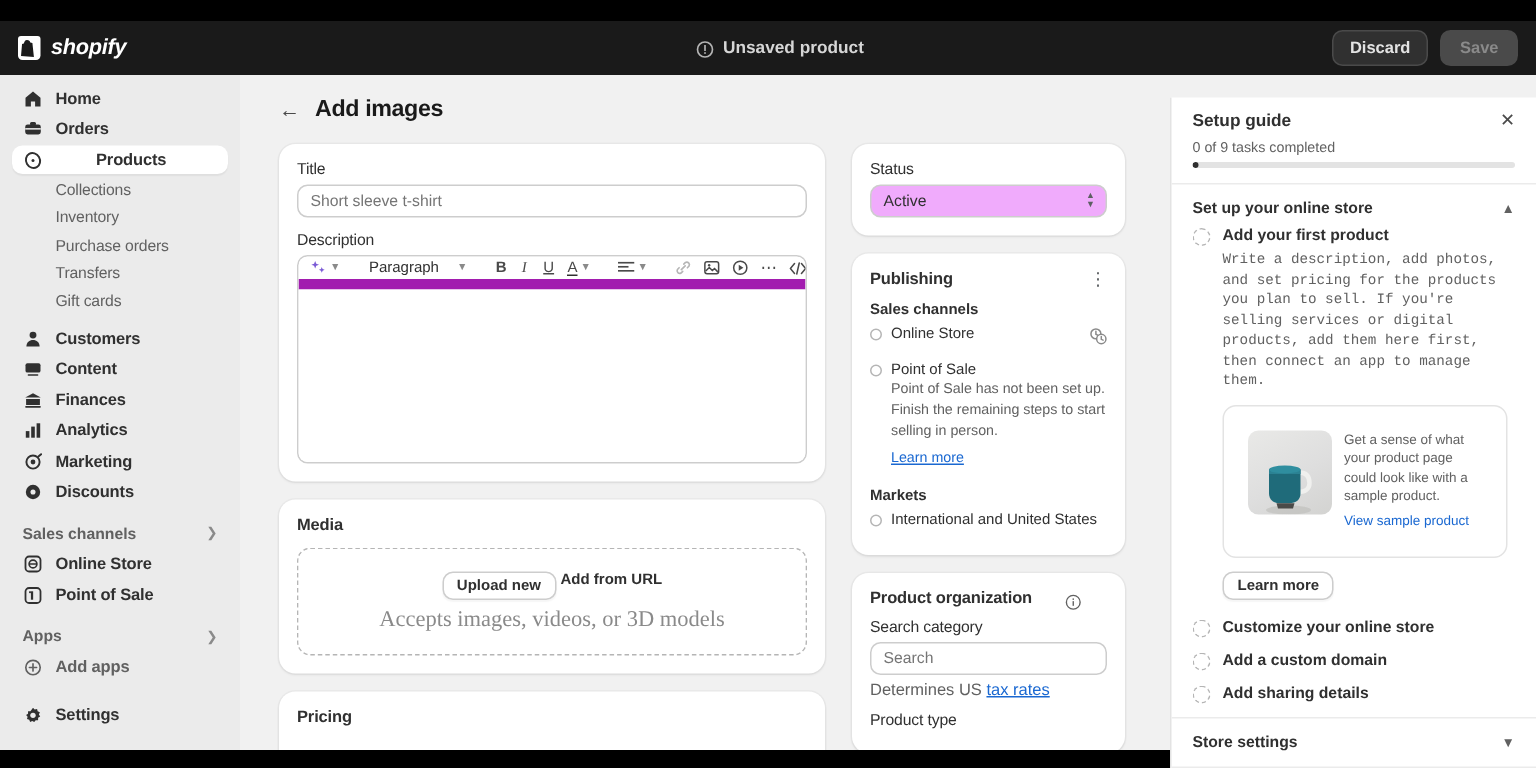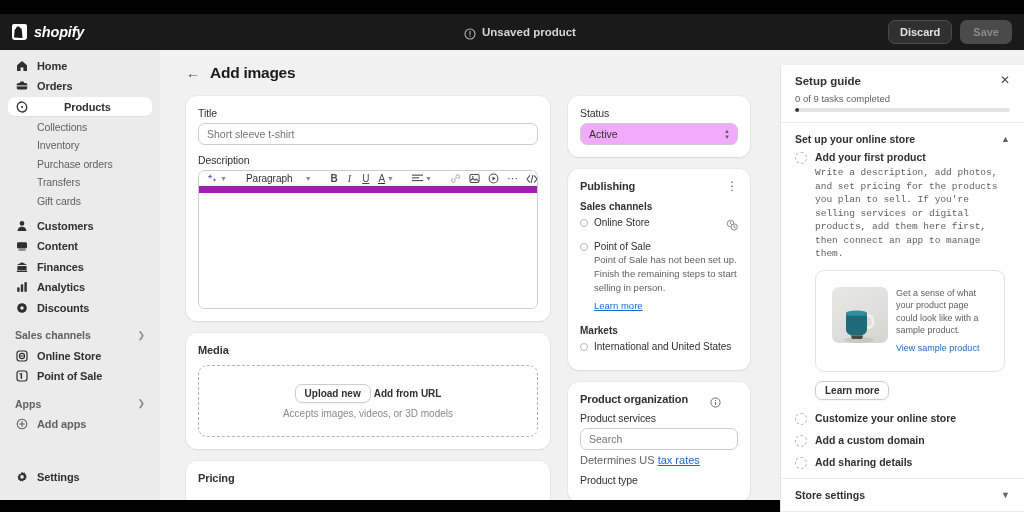--- a/index.html
+++ b/index.html
@@ -97,27 +97,27 @@
   .tb-para { font-size:10px; color:#303030; padding:2px 4px; border-radius:4px; display:flex; align-items:center; gap:12px; cursor:pointer; }
   .tb-caret { font-size:7px; color:#8a8a8a; }
   .rte-body { height:115px; background:#fff; }
 
   
   .dropzone {
     border:1px dashed #b5b5b5; border-radius:9px; height:72px;
     display:flex; flex-direction:column; align-items:center; justify-content:center; gap:5px;
     background:#fff;
   }
-  .dz-row { display:flex; align-items:center; gap:3px; }
+  .dz-row { display:flex; gap:3px; }
   .btn-upload {
     background:#fff; border:1px solid #cdcdcd; border-radius:7px; font-size:10px; font-weight:600;
     color:#303030; padding:3px 9px; cursor:pointer; box-shadow:0 1px 1px rgba(0,0,0,.04); font-family:inherit;
   }
   .link-url { font-size:10px; color:#303030; font-weight:600; cursor:pointer; }
-  .dz-hint { font-size:10px; color:#8a8a8a; }
+  .dz-hint { font-size:15px; color:#8a8a8a;font-family:Liberation Serif, serif; }
 
   .card-title { font-size:11px; font-weight:650; color:#303030; letter-spacing:-0.1px; }
 
   
   .select {
     width:100%; height:22px; border:1px solid #cdcdcd; border-radius:7px; background:#f0abfc;
     display:flex; align-items:center; justify-content:space-between; padding:0 7px 0 8px;
     font-size:10.5px; color:#303030; cursor:pointer;
   }
   .sel-arrows { display:flex; flex-direction:column; gap:1px; color:#5c5f62; font-size:6px; line-height:5px; }
@@ -301,20 +301,30 @@
         <span class="nav-icon">
           <svg width="12" height="12" viewBox="0 0 12 12">
               <rect x="1.2" y="6.4" width="2.4" height="4.4" fill="#303030"></rect>
               <rect x="4.8" y="3.4" width="2.4" height="7.4" fill="#303030"></rect>
               <rect x="8.4" y="1.2" width="2.4" height="9.6" fill="#303030"></rect>
             </svg>
         </span>
         <span class="nav-label">Analytics</span>
       </div>
 
+      <div class="nav-item">
+        <span class="nav-icon">
+          <svg width="12" height="12" viewBox="0 0 12 12">
+              <circle cx="6" cy="6" r="4.4" fill="none" stroke="#303030" stroke-width="1.3"></circle>
+              <circle cx="6" cy="6" r="1.6" fill="#303030"></circle>
+              <path d="M9.6 2.4 L11.4 0.8" stroke="#303030" stroke-width="1.3" stroke-linecap="round"></path>
+            </svg>
+        </span>
+        <span class="nav-label">Marketing</span>
+      </div>
 
       <div class="nav-item">
         <span class="nav-icon">
           <svg width="12" height="12" viewBox="0 0 12 12">
               <circle cx="6" cy="6" r="4.8" fill="#303030"></circle>
               <circle cx="6" cy="6" r="1.7" fill="#ebebeb"></circle>
             </svg>
         </span>
         <span class="nav-label">Discounts</span>
       </div>
@@ -539,21 +549,21 @@
               <div class="prod-org-head">
                 <span class="card-title">Product organization</span>
                 <span class="info-ico">
                   <svg width="11" height="11" viewBox="0 0 12 12">
                       <circle cx="6" cy="6" r="5" fill="none" stroke="#616161" stroke-width="1"></circle>
                       <rect x="5.5" y="5.2" width="1" height="3.4" fill="#616161"></rect>
                       <rect x="5.5" y="3.2" width="1" height="1.1" fill="#616161"></rect>
                     </svg>
                 </span>
               </div>
-              <div class="field-label">Product services</div>
+              <div class="field-label">Search category</div>
               <input class="input" type="text" placeholder="Search" style="">
               <div class="helper">
                 <span>Determines US </span><a>tax rates</a>
               </div>
               <div class="field-label" style="margin-top:8px">Product type</div>
             </div>
           </div>
         </div>
       </div>
     </div>

